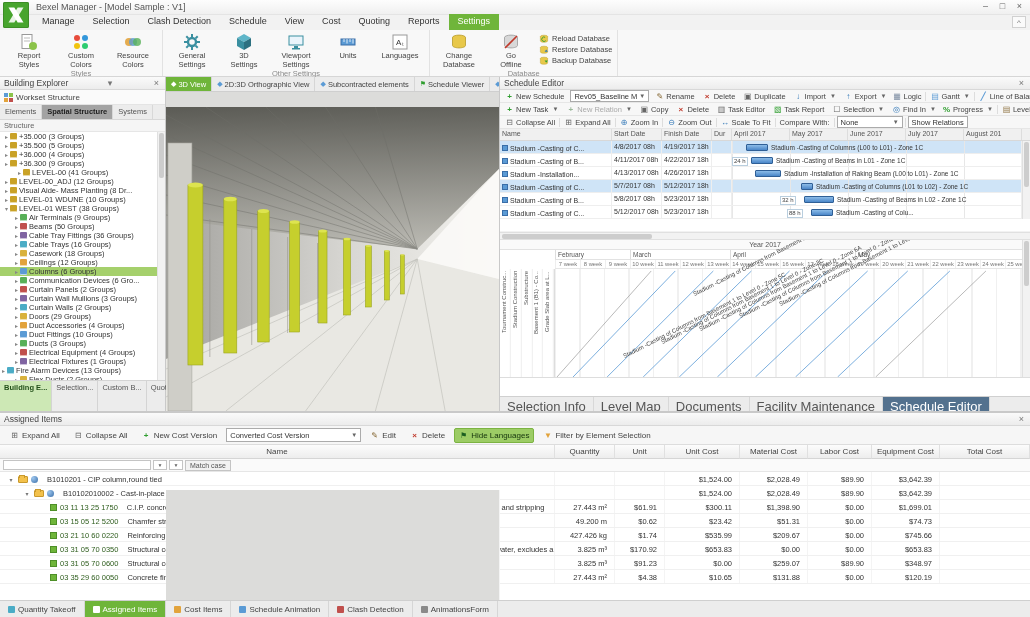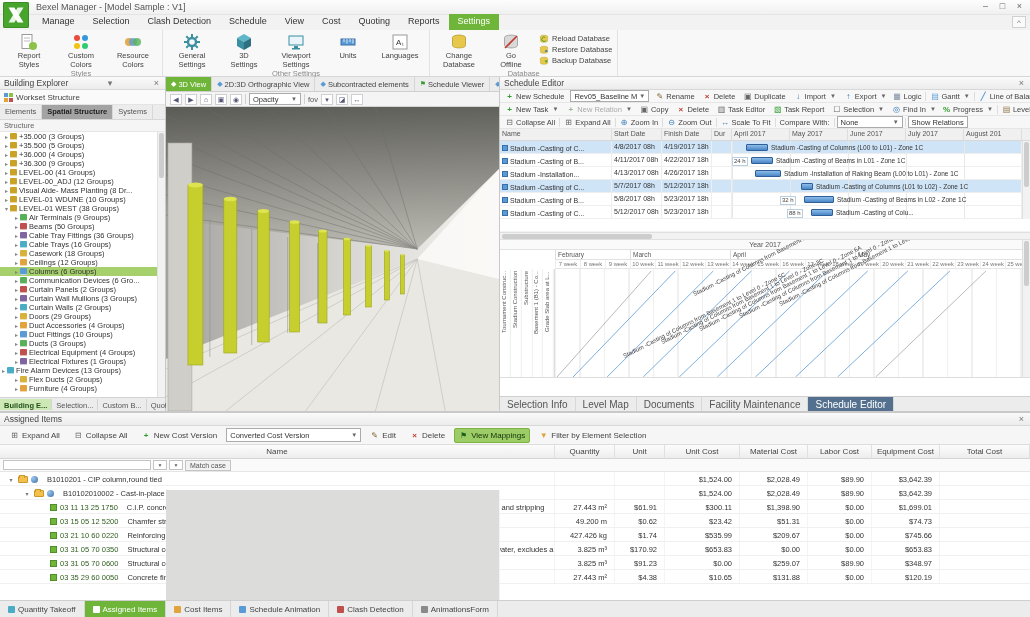--- a/index.html
+++ b/index.html
@@ -41,21 +41,21 @@
   .workset { height:15px; display:flex; align-items:center; gap:3px; padding:0 4px; border-bottom:1px solid #e4e4e4; background:#fafafa; font-size:8px; color:#444; }
   .bx-tabs { height:15px; display:flex; border-bottom:1px solid #d8d8d8; background:#ececec; }
   .bx-tab { padding:2px 5px 0; font-size:7.5px; color:#555; border-right:1px solid #d8d8d8; white-space:nowrap; }
   .bx-tab.active { background:#a3a3a3; color:#222; font-weight:bold; }
   .structure-label { height:12px; font-size:7.5px; color:#666; background:#f5f5f5; border-bottom:1px solid #e6e6e6; padding:1px 4px 0; }
   .tree { position:absolute; left:0; top:55px; right:0; bottom:14px; overflow:hidden; background:#fff; }
   .trow { height:9px; display:flex; align-items:center; white-space:nowrap; font-size:7.5px; color:#333; }
   .trow .texp { width:7px; text-align:center; color:#888; font-size:6px; flex:none; }
   .trow .tico { width:7px; height:7px; flex:none; margin:0 2px 0 0; border-radius:1px; box-shadow:0 -1px 0 rgba(255,255,255,.6) inset; }
   .trow.selected { background:#a5d06c; }
-  .bx-bottom { position:absolute; left:0; bottom:0; right:0; height:14px; display:flex; background:#ececec; border-top:1px solid #d4d4d4;align-items:center; }
+  .bx-bottom { position:absolute; left:0; bottom:0; right:0; height:31px; display:flex; background:#ececec; border-top:1px solid #d4d4d4; }
   .bxb-tab { padding:2px 4px 0; font-size:7.5px; color:#555; border-right:1px solid #d4d4d4; white-space:nowrap; }
   .bxb-tab.active { background:#cde8b5; color:#23501a; font-weight:bold; }
 
   
   .center { position:absolute; left:166px; top:77px; width:334px; height:334px; background:#dcdcda; border-right:1px solid #c9c9c9; }
   .vtabs { height:15px; display:flex; background:#ececec; border-bottom:1px solid #cfcfcf; overflow:hidden; }
   .vtab { display:flex; align-items:center; gap:2px; padding:0 5px; font-size:7.5px; color:#444; border-right:1px solid #d6d6d6; white-space:nowrap; }
   .vtab.active { background:#6fb53a; color:#fff; }
   .vtab .ti { font-size:7px; }
   .vtoolbar { height:15px; display:flex; align-items:center; gap:3px; padding:0 4px; background:#f4f4f4; border-bottom:1px solid #d4d4d4; font-size:7.5px; color:#555; }
@@ -93,21 +93,21 @@
   .lob-head { display:flex; margin-left:55px; height:10px; border-bottom:1px solid #e2e2e2; font-size:6.5px; color:#555; }
   .lob-month { border-left:1px solid #ddd; padding-left:2px; line-height:10px; overflow:hidden; white-space:nowrap; }
   .lob-weeks { display:flex; margin-left:55px; height:9px; border-bottom:1px solid #e6e6e6; font-size:5.8px; color:#777; }
   .lob-week { flex:1; border-left:1px solid #eee; text-align:center; line-height:9px; overflow:hidden; white-space:nowrap; }
   .lob-chart { position:absolute; left:55px; top:29px; right:8px; bottom:0;
      background-image:repeating-linear-gradient(90deg,#f0f0f0 0,#f0f0f0 1px,transparent 1px,transparent 24.5px); }
   .lob-left { position:absolute; left:0; top:29px; width:55px; bottom:0; display:flex; border-right:1px solid #ddd; }
   .lob-rot { flex:1; writing-mode:vertical-rl; transform:rotate(180deg); font-size:6px; color:#555; border-left:1px solid #eee; text-align:right; padding:2px 1px; overflow:hidden; white-space:nowrap; }
   .diag-label { position:absolute; font-size:6px; color:#444; white-space:nowrap; transform:rotate(-27deg); transform-origin:left bottom; }
   .se-tabs { position:absolute; left:0; bottom:0; right:0; height:15px; display:flex; background:#ececec; border-top:1px solid #d0d0d0; }
-  .se-tab { padding:2px 7px 0; font-size:10px; color:#555; border-right:1px solid #d8d8d8; white-space:nowrap; }
+  .se-tab { padding:2px 7px 0; font-size:13px; color:#555; border-right:1px solid #d8d8d8; white-space:nowrap; }
   .se-tab.active { background:#53718e; color:#fff; }
 
   
   .assigned { position:absolute; left:0; top:411px; width:1030px; height:189px; background:#fff; border-top:2px solid #c9c9c9; }
   .ai-tb { height:19px; display:flex; align-items:center; gap:4px; padding:0 5px; background:#f6f6f6; border-bottom:1px solid #ddd; font-size:8px; color:#444; }
   .ai-btn { display:inline-flex; align-items:center; gap:3px; height:15px; padding:0 4px; border:1px solid transparent; }
   .ai-btn.active { background:#9ccc65; border-color:#7cb342; color:#14330c; border-radius:2px; }
   .ai-grid { display:grid; grid-template-columns:555px 60px 50px 75px 68px 64px 68px 90px; }
   .ai-gh { height:14px; background:linear-gradient(#fcfcfc,#ededed); border-bottom:1px solid #d5d5d5; border-right:1px solid #e0e0e0; font-size:8px; color:#444; text-align:center; line-height:14px; overflow:hidden; white-space:nowrap; }
   .ai-filter-row { height:13px; border-bottom:1px solid #e6e6e6; background:#fafafa; display:flex; align-items:center; gap:2px; padding:0 3px; }
@@ -338,21 +338,21 @@
         <div class="trow" style="padding-left:3px">
           <span class="texp">▸</span>
           <span class="tico" style="background:#c9a227"></span>
           <span>+36.000 (4 Groups)</span>
         </div>
         <div class="trow" style="padding-left:3px">
           <span class="texp">▸</span>
           <span class="tico" style="background:#c9a227"></span>
           <span>+36.300 (9 Groups)</span>
         </div>
-        <div class="trow" style="padding-left:3px">
+        <div class="trow" style="padding-left:16px">
           <span class="texp">▸</span>
           <span class="tico" style="background:#c9a227"></span>
           <span>LEVEL-00 (41 Groups)</span>
         </div>
         <div class="trow" style="padding-left:3px">
           <span class="texp">▸</span>
           <span class="tico" style="background:#c9a227"></span>
           <span>LEVEL-00_ADJ (12 Groups)</span>
         </div>
         <div class="trow" style="padding-left:3px">
@@ -497,37 +497,20 @@
           <span>Subcontracted elements</span>
         </div>
         <div class="vtab">
           <span class="ti" style="color:#2f9e2f">⚑</span>
           <span>Schedule Viewer</span>
         </div>
         <div class="vtab">
           <span class="ti" style="color:#5b9bd5">◆</span>
         </div>
       </div>
-    <div class="vtoolbar">
-      <span class="vtb-ic">◀</span>
-      <span class="vtb-ic">▶</span>
-      <span class="vtb-ic">⌂</span>
-      <span class="vtb-ic">▣</span>
-      <span class="vtb-ic">◉</span>
-      <span class="vtb-sep"></span>
-      <span class="selbox" style="width:52px">
-          <span>Opacity</span>
-          <span class="ddarr">▼</span>
-        </span>
-      <span class="vtb-sep"></span>
-      <span>fov</span>
-      <span class="vtb-ic">▾</span>
-      <span class="vtb-ic">◪</span>
-      <span class="vtb-ic">↔</span>
-    </div>
     <div class="scene">
       <svg viewBox="0 0 334 304" preserveAspectRatio="none">
         <defs>
           <linearGradient id="sky" x1="0" y1="0" x2="1" y2="0">
             <stop offset="0" stop-color="#a2a19d"></stop>
               <stop offset=".55" stop-color="#d8d7d3"></stop>
               <stop offset="1" stop-color="#f4f3ef"></stop>
           </linearGradient>
           <linearGradient id="ceil" x1="0" y1="0" x2="0" y2="1">
             <stop offset="0" stop-color="#55554f"></stop>
@@ -959,21 +942,21 @@
         <span class="ai-btn">
           <span class="mi" style="color:#8a6d3b;">✎</span>
           <span>Edit</span>
         </span>
         <span class="ai-btn">
           <span class="mi" style="color:#c0392b;font-weight:bold;">×</span>
           <span>Delete</span>
         </span>
         <span class="ai-btn active">
           <span class="mi" style="color:#1b5e20;">⚑</span>
-          <span>View Mappings</span>
+          <span>Hide Languages</span>
         </span>
         <span class="ai-btn">
           <span class="mi" style="color:#e2a33c;">▼</span>
           <span>Filter by Element Selection</span>
         </span>
       </div>
     <div class="ai-grid" id="aiHead">
         <div class="ai-gh">Name</div>
         <div class="ai-gh">Quantity</div>
         <div class="ai-gh">Unit</div>

